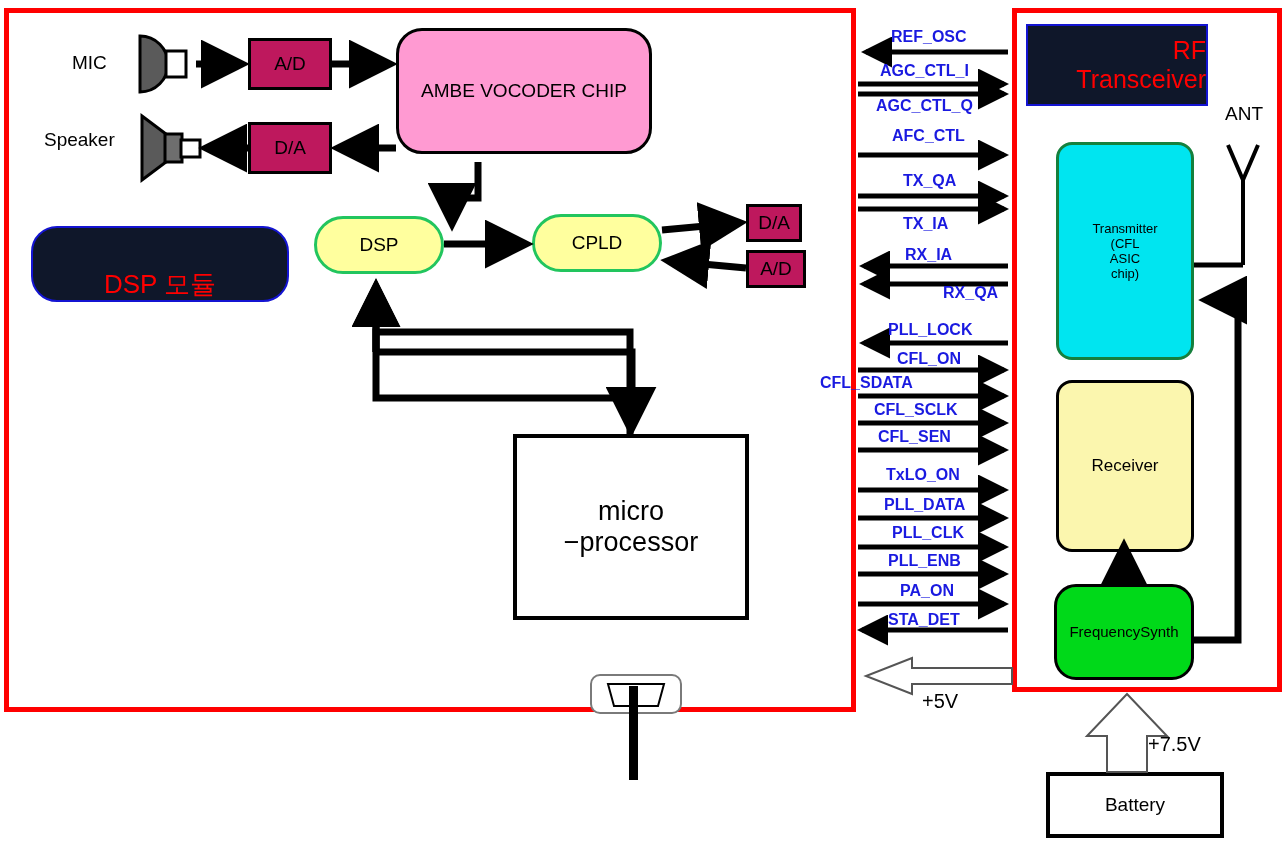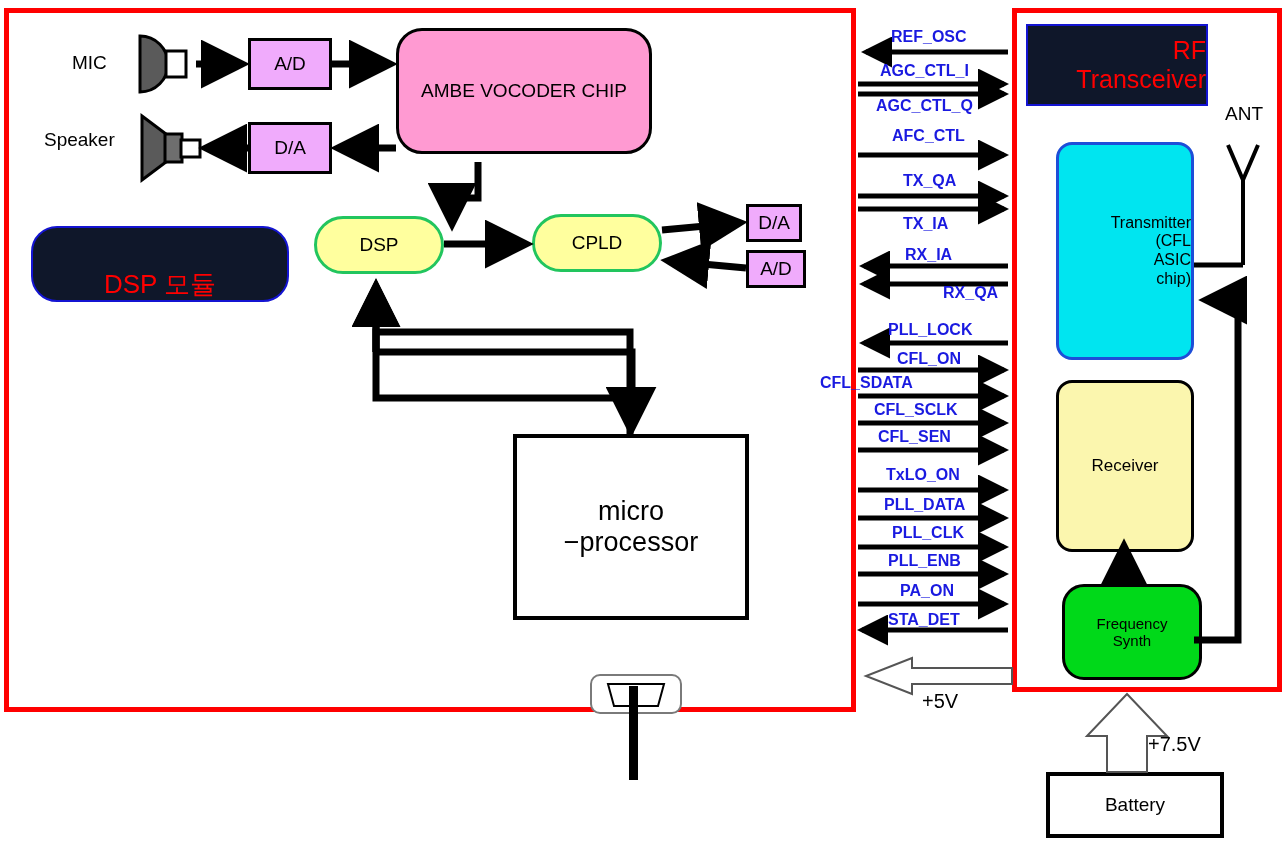--- a/index.html
+++ b/index.html
@@ -14,24 +14,24 @@
               border-top:0;border-right:0;box-sizing:border-box;background:transparent;}
 
   
   .blue-frame{border:2px solid #1414d2;box-sizing:border-box;background:#0f172a;
               display:flex;align-items:flex-end;justify-content:center;text-align:center;
               color:#ff0000;line-height:1.15;}
 
   
   .blk{box-sizing:border-box;display:flex;align-items:center;justify-content:center;
        text-align:center;color:#000000;line-height:1.16;}
-  .orange{background:#f0abfc;border:3px solid #000000;font-size:19px;}
+  .orange{background:#be185d;border:3px solid #000000;font-size:19px;}
   .pink{background:#ff9ad2;border:3px solid #000000;border-radius:26px;font-size:19px;}
   .yellowpill{background:#ffff9e;border:3px solid #22c55e;border-radius:34px;font-size:19px;}
-  .cyan{background:#00e5f0;border:3px solid #1d4ed8;border-radius:16px;font-size:16px;align-items:flex-end;}
+  .cyan{background:#00e5f0;border:3px solid #15803d;border-radius:16px;font-size:13px;}
   .paleyellow{background:#fbf6ae;border:3px solid #000000;border-radius:16px;font-size:17px;}
   .green{background:#00d919;border:3px solid #000000;border-radius:22px;font-size:15px;}
   .whitebox{background:#ffffff;border:4px solid #000000;font-size:27px;}
   .batt{background:#ffffff;border:4px solid #000000;font-size:19px;}
 
   .plain-label{color:#000000;font-size:19px;white-space:nowrap;}
   .sig-label{color:#1a1ae0;font-size:16px;white-space:nowrap;font-weight:bold;}
   .pwr-label{color:#000000;font-size:20px;white-space:nowrap;}
   svg{overflow:visible;}
 </style>
@@ -107,21 +107,21 @@
     <span>Transmitter</span>
     <span>(CFL</span>
     <span>ASIC</span>
     <span>chip)</span>
   </div>
 
   <div class="abs blk paleyellow" style="left:1056px;top:364px;width:138px;height:172px;margin-top:16px;">
     <span>Receiver</span>
   </div>
 
-  <div class="abs blk green" style="left:1054px;top:584px;width:140px;height:96px;flex-direction:column;margin-left:8px;">
+  <div class="abs blk green" style="left:1054px;top:584px;width:140px;height:96px;flex-direction:row;">
     <span>Frequency</span>
     <span>Synth</span>
   </div>
 
   <div class="abs blk batt" style="left:1046px;top:772px;width:178px;height:66px;">
     <span>Battery</span>
   </div>
 
   <div class="abs plain-label" style="left:1225px;top:103px;">ANT</div>
 

